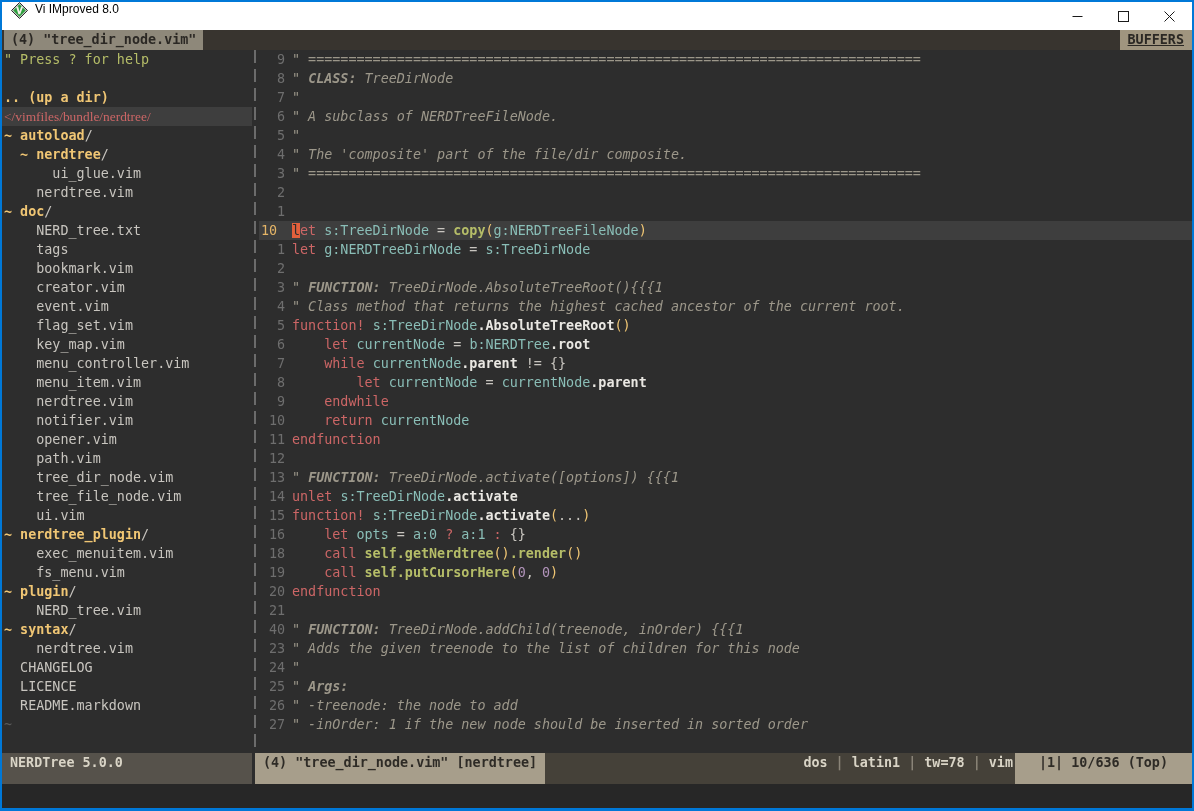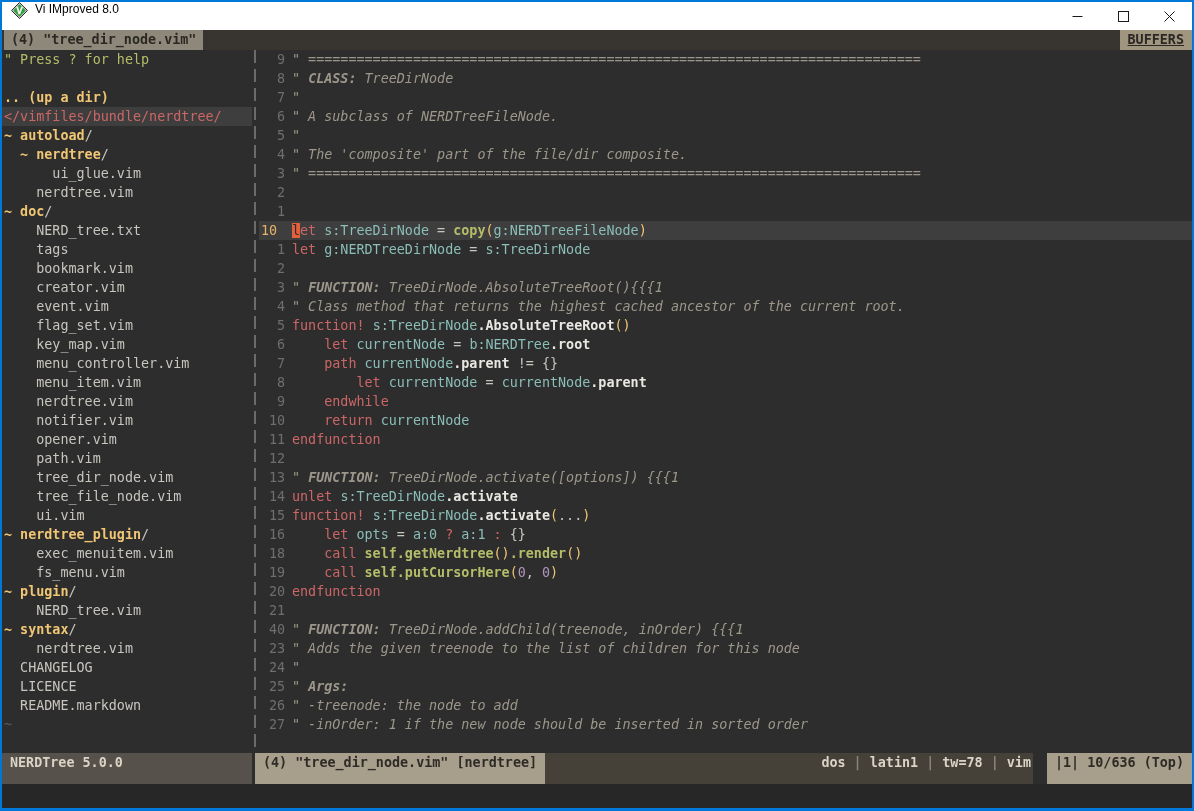--- a/index.html
+++ b/index.html
@@ -15,21 +15,21 @@
   .ctrl{width:46px;height:28px;display:flex;align-items:center;justify-content:center;background:transparent;border:0;padding:0;}
   
   .tabline{height:20px;background:var(--tabbar-bg);display:flex;flex:none;
     font-size:13.4px;font-weight:bold;line-height:20px;}
   .tab{background:var(--tab-active-bg);color:var(--tab-text);padding:0 7px;margin-left:2px;white-space:pre;}
   .tab-buffers{margin-left:auto;background:var(--buffers-bg);color:var(--tab-text);padding:0 8px;white-space:pre;text-decoration:underline;}
   
   .main{flex:none;height:703px;display:flex;overflow:hidden;font-size:13.4px;line-height:19px;}
   .sidebar{width:250px;flex:none;overflow:hidden;}
   .tree-row{height:19px;white-space:pre;padding-left:2px;color:var(--fg);}
-  .tree-row.hl{background:var(--cursorline-bg);}
+  .tree-row.hl{background:var(--cursorline-bg);font-family:Liberation Serif, serif;}
   .separator{width:7px;flex:none;position:relative;}
   .separator::before{content:'';position:absolute;left:2px;top:0;bottom:0;width:2px;
     background:repeating-linear-gradient(180deg,var(--separator-col) 0 13px,transparent 13px 19px);}
   .editor{flex:1;overflow:hidden;}
   .code-row{height:19px;white-space:pre;display:flex;}
   .code-row.cur{background:var(--cursorline-bg);}
   .lnum{flex:none;width:26px;text-align:right;color:var(--linenr);margin-right:7px;}
   .code-row.cur .lnum{text-align:left;color:var(--linenr-current);padding-left:2px;width:31px;margin-right:0;}
   .ltext{flex:1;}
   
@@ -49,21 +49,21 @@
   .s-dim{color:var(--tilde-dim)}
   
   .statusline{height:31px;flex:none;display:flex;font-size:13.4px;line-height:19px;font-weight:bold;}
   .st-left{width:250px;flex:none;background:var(--status-seg-bg);color:var(--status-seg-text);
     padding-left:8px;box-sizing:border-box;white-space:pre;}
   .st-gap{width:3px;flex:none;background:var(--editor-bg);}
   .st-file{background:var(--status-tan-bg);color:var(--status-dark-text);padding:0 8px;white-space:pre;}
   .st-fill{flex:1;background:var(--status-dark-bg);}
   .st-right{background:var(--status-dark-bg);color:var(--status-seg-text);white-space:pre;padding-right:2px;}
   .st-sep{color:#8a8478;}
-  .st-pos{background:var(--status-tan-bg);color:var(--status-dark-text);padding:0 8px;white-space:pre;margin-left:14px;}
+  .st-pos{background:var(--status-tan-bg);color:var(--status-dark-text);padding:0 24px;white-space:pre;}
   .cmdline{flex:1;background:var(--cmdline-bg);}
 </style>
 </head>
 <body>
 
 <div class="window">
 
   <div class="titlebar">
     <svg class="app-icon" viewBox="0 0 17 17">
       <polygon points="8.5,0.5 16.5,8.5 8.5,16.5 0.5,8.5" fill="#bfc6bf" stroke="#2c2c2c" stroke-width="1"></polygon>
@@ -146,21 +146,21 @@
         <div class="code-row"><span class="lnum">3</span><span class="ltext"><span class="s-cm">" ============================================================================</span></span></div>
         <div class="code-row"><span class="lnum">2</span><span class="ltext"></span></div>
         <div class="code-row"><span class="lnum">1</span><span class="ltext"></span></div>
         <div class="code-row cur"><span class="lnum">10</span><span class="ltext"><span class="s-cur">l</span><span class="s-red">et</span><span class="s-fg"> </span><span class="s-teal">s:TreeDirNode</span><span class="s-fg"> = </span><span class="s-grnb">copy</span><span class="s-yel">(</span><span class="s-teal">g:NERDTreeFileNode</span><span class="s-yel">)</span></span></div>
         <div class="code-row"><span class="lnum">1</span><span class="ltext"><span class="s-red">let</span><span class="s-fg"> </span><span class="s-teal">g:NERDTreeDirNode</span><span class="s-fg"> = </span><span class="s-teal">s:TreeDirNode</span></span></div>
         <div class="code-row"><span class="lnum">2</span><span class="ltext"></span></div>
         <div class="code-row"><span class="lnum">3</span><span class="ltext"><span class="s-cm">" </span><span class="s-cmb">FUNCTION:</span><span class="s-cm"> TreeDirNode.AbsoluteTreeRoot(){{{1</span></span></div>
         <div class="code-row"><span class="lnum">4</span><span class="ltext"><span class="s-cm">" Class method that returns the highest cached ancestor of the current root.</span></span></div>
         <div class="code-row"><span class="lnum">5</span><span class="ltext"><span class="s-red">function!</span><span class="s-fg"> </span><span class="s-teal">s:TreeDirNode</span><span class="s-wb">.AbsoluteTreeRoot</span><span class="s-yel">()</span></span></div>
         <div class="code-row"><span class="lnum">6</span><span class="ltext"><span class="s-fg">    </span><span class="s-red">let</span><span class="s-fg"> </span><span class="s-teal">currentNode</span><span class="s-fg"> = </span><span class="s-teal">b:NERDTree</span><span class="s-wb">.root</span></span></div>
-        <div class="code-row"><span class="lnum">7</span><span class="ltext"><span class="s-fg">    </span><span class="s-red">path</span><span class="s-fg"> </span><span class="s-teal">currentNode</span><span class="s-wb">.parent</span><span class="s-fg"> != {}</span></span></div>
+        <div class="code-row"><span class="lnum">7</span><span class="ltext"><span class="s-fg">    </span><span class="s-red">while</span><span class="s-fg"> </span><span class="s-teal">currentNode</span><span class="s-wb">.parent</span><span class="s-fg"> != {}</span></span></div>
         <div class="code-row"><span class="lnum">8</span><span class="ltext"><span class="s-fg">        </span><span class="s-red">let</span><span class="s-fg"> </span><span class="s-teal">currentNode</span><span class="s-fg"> = </span><span class="s-teal">currentNode</span><span class="s-wb">.parent</span></span></div>
         <div class="code-row"><span class="lnum">9</span><span class="ltext"><span class="s-fg">    </span><span class="s-red">endwhile</span></span></div>
         <div class="code-row"><span class="lnum">10</span><span class="ltext"><span class="s-fg">    </span><span class="s-red">return</span><span class="s-fg"> </span><span class="s-teal">currentNode</span></span></div>
         <div class="code-row"><span class="lnum">11</span><span class="ltext"><span class="s-red">endfunction</span></span></div>
         <div class="code-row"><span class="lnum">12</span><span class="ltext"></span></div>
         <div class="code-row"><span class="lnum">13</span><span class="ltext"><span class="s-cm">" </span><span class="s-cmb">FUNCTION:</span><span class="s-cm"> TreeDirNode.activate([options]) {{{1</span></span></div>
         <div class="code-row"><span class="lnum">14</span><span class="ltext"><span class="s-red">unlet</span><span class="s-fg"> </span><span class="s-teal">s:TreeDirNode</span><span class="s-wb">.activate</span></span></div>
         <div class="code-row"><span class="lnum">15</span><span class="ltext"><span class="s-red">function!</span><span class="s-fg"> </span><span class="s-teal">s:TreeDirNode</span><span class="s-wb">.activate</span><span class="s-yel">(</span><span class="s-fg">...</span><span class="s-yel">)</span></span></div>
         <div class="code-row"><span class="lnum">16</span><span class="ltext"><span class="s-fg">    </span><span class="s-red">let</span><span class="s-fg"> </span><span class="s-teal">opts</span><span class="s-fg"> = </span><span class="s-teal">a:0</span><span class="s-fg"> </span><span class="s-red">?</span><span class="s-fg"> </span><span class="s-teal">a:1</span><span class="s-fg"> </span><span class="s-red">:</span><span class="s-fg"> {}</span></span></div>
         <div class="code-row"><span class="lnum">18</span><span class="ltext"><span class="s-fg">    </span><span class="s-red">call</span><span class="s-fg"> </span><span class="s-grnb">self.getNerdtree</span><span class="s-yel">()</span><span class="s-grnb">.render</span><span class="s-yel">()</span></span></div>

